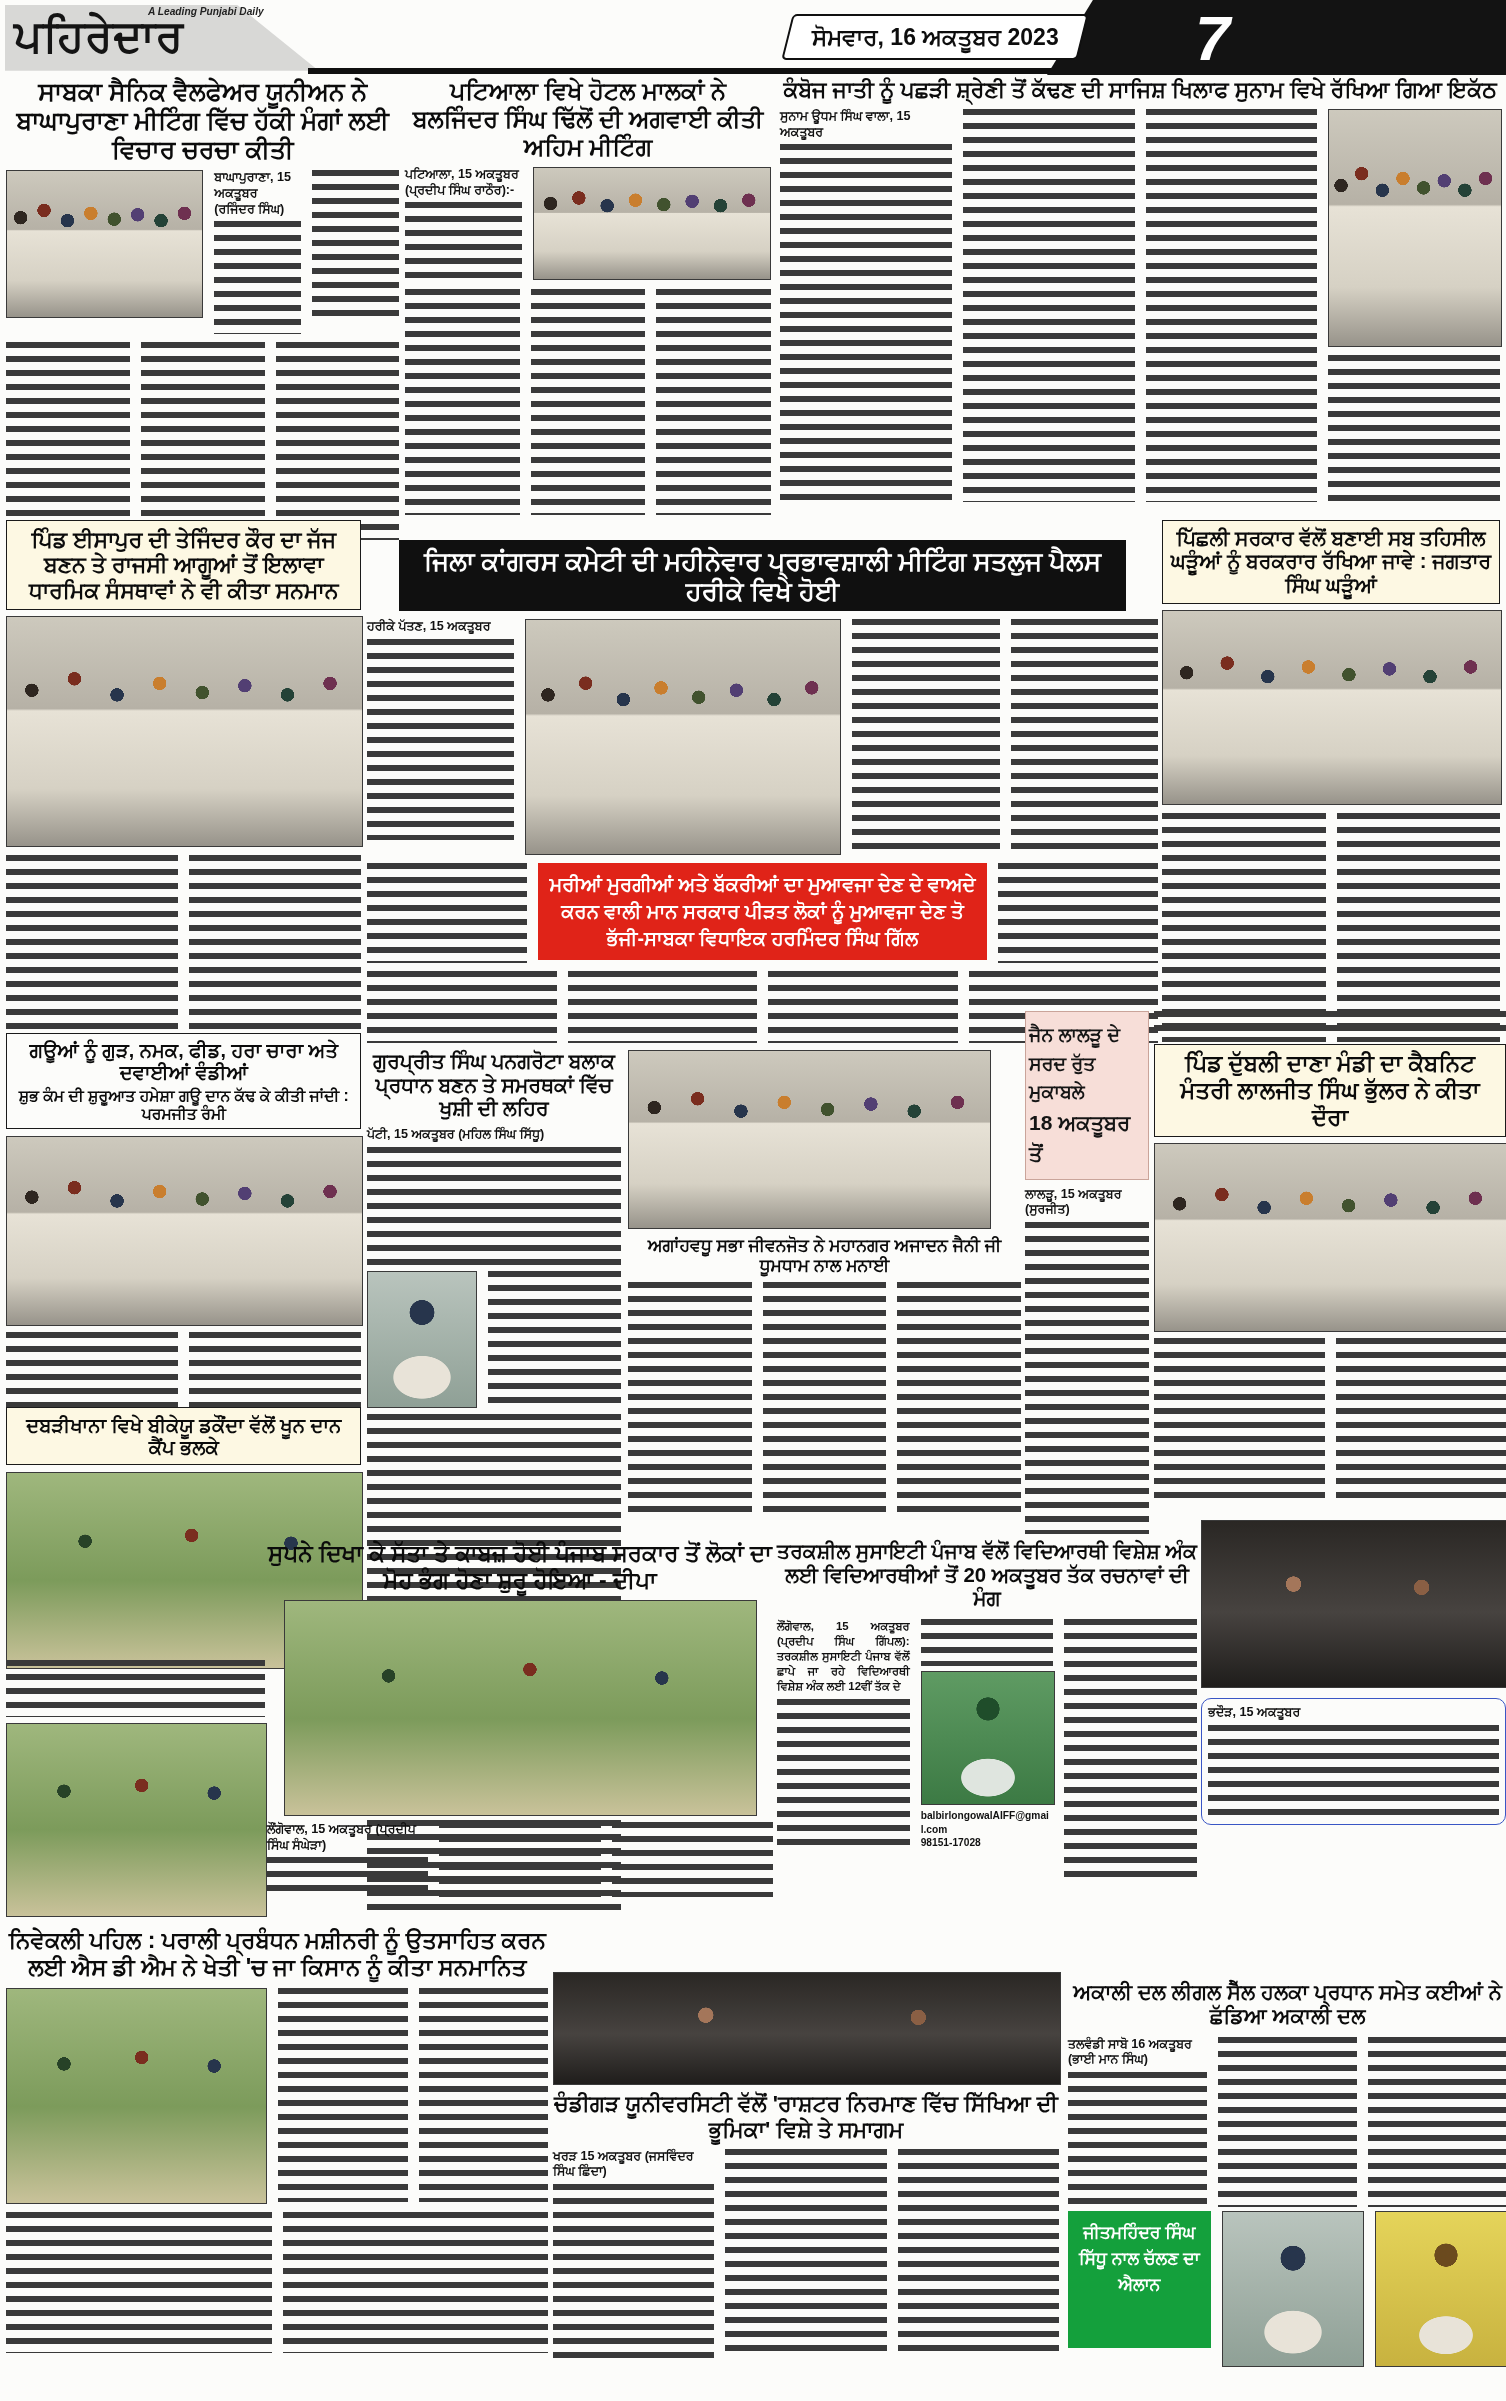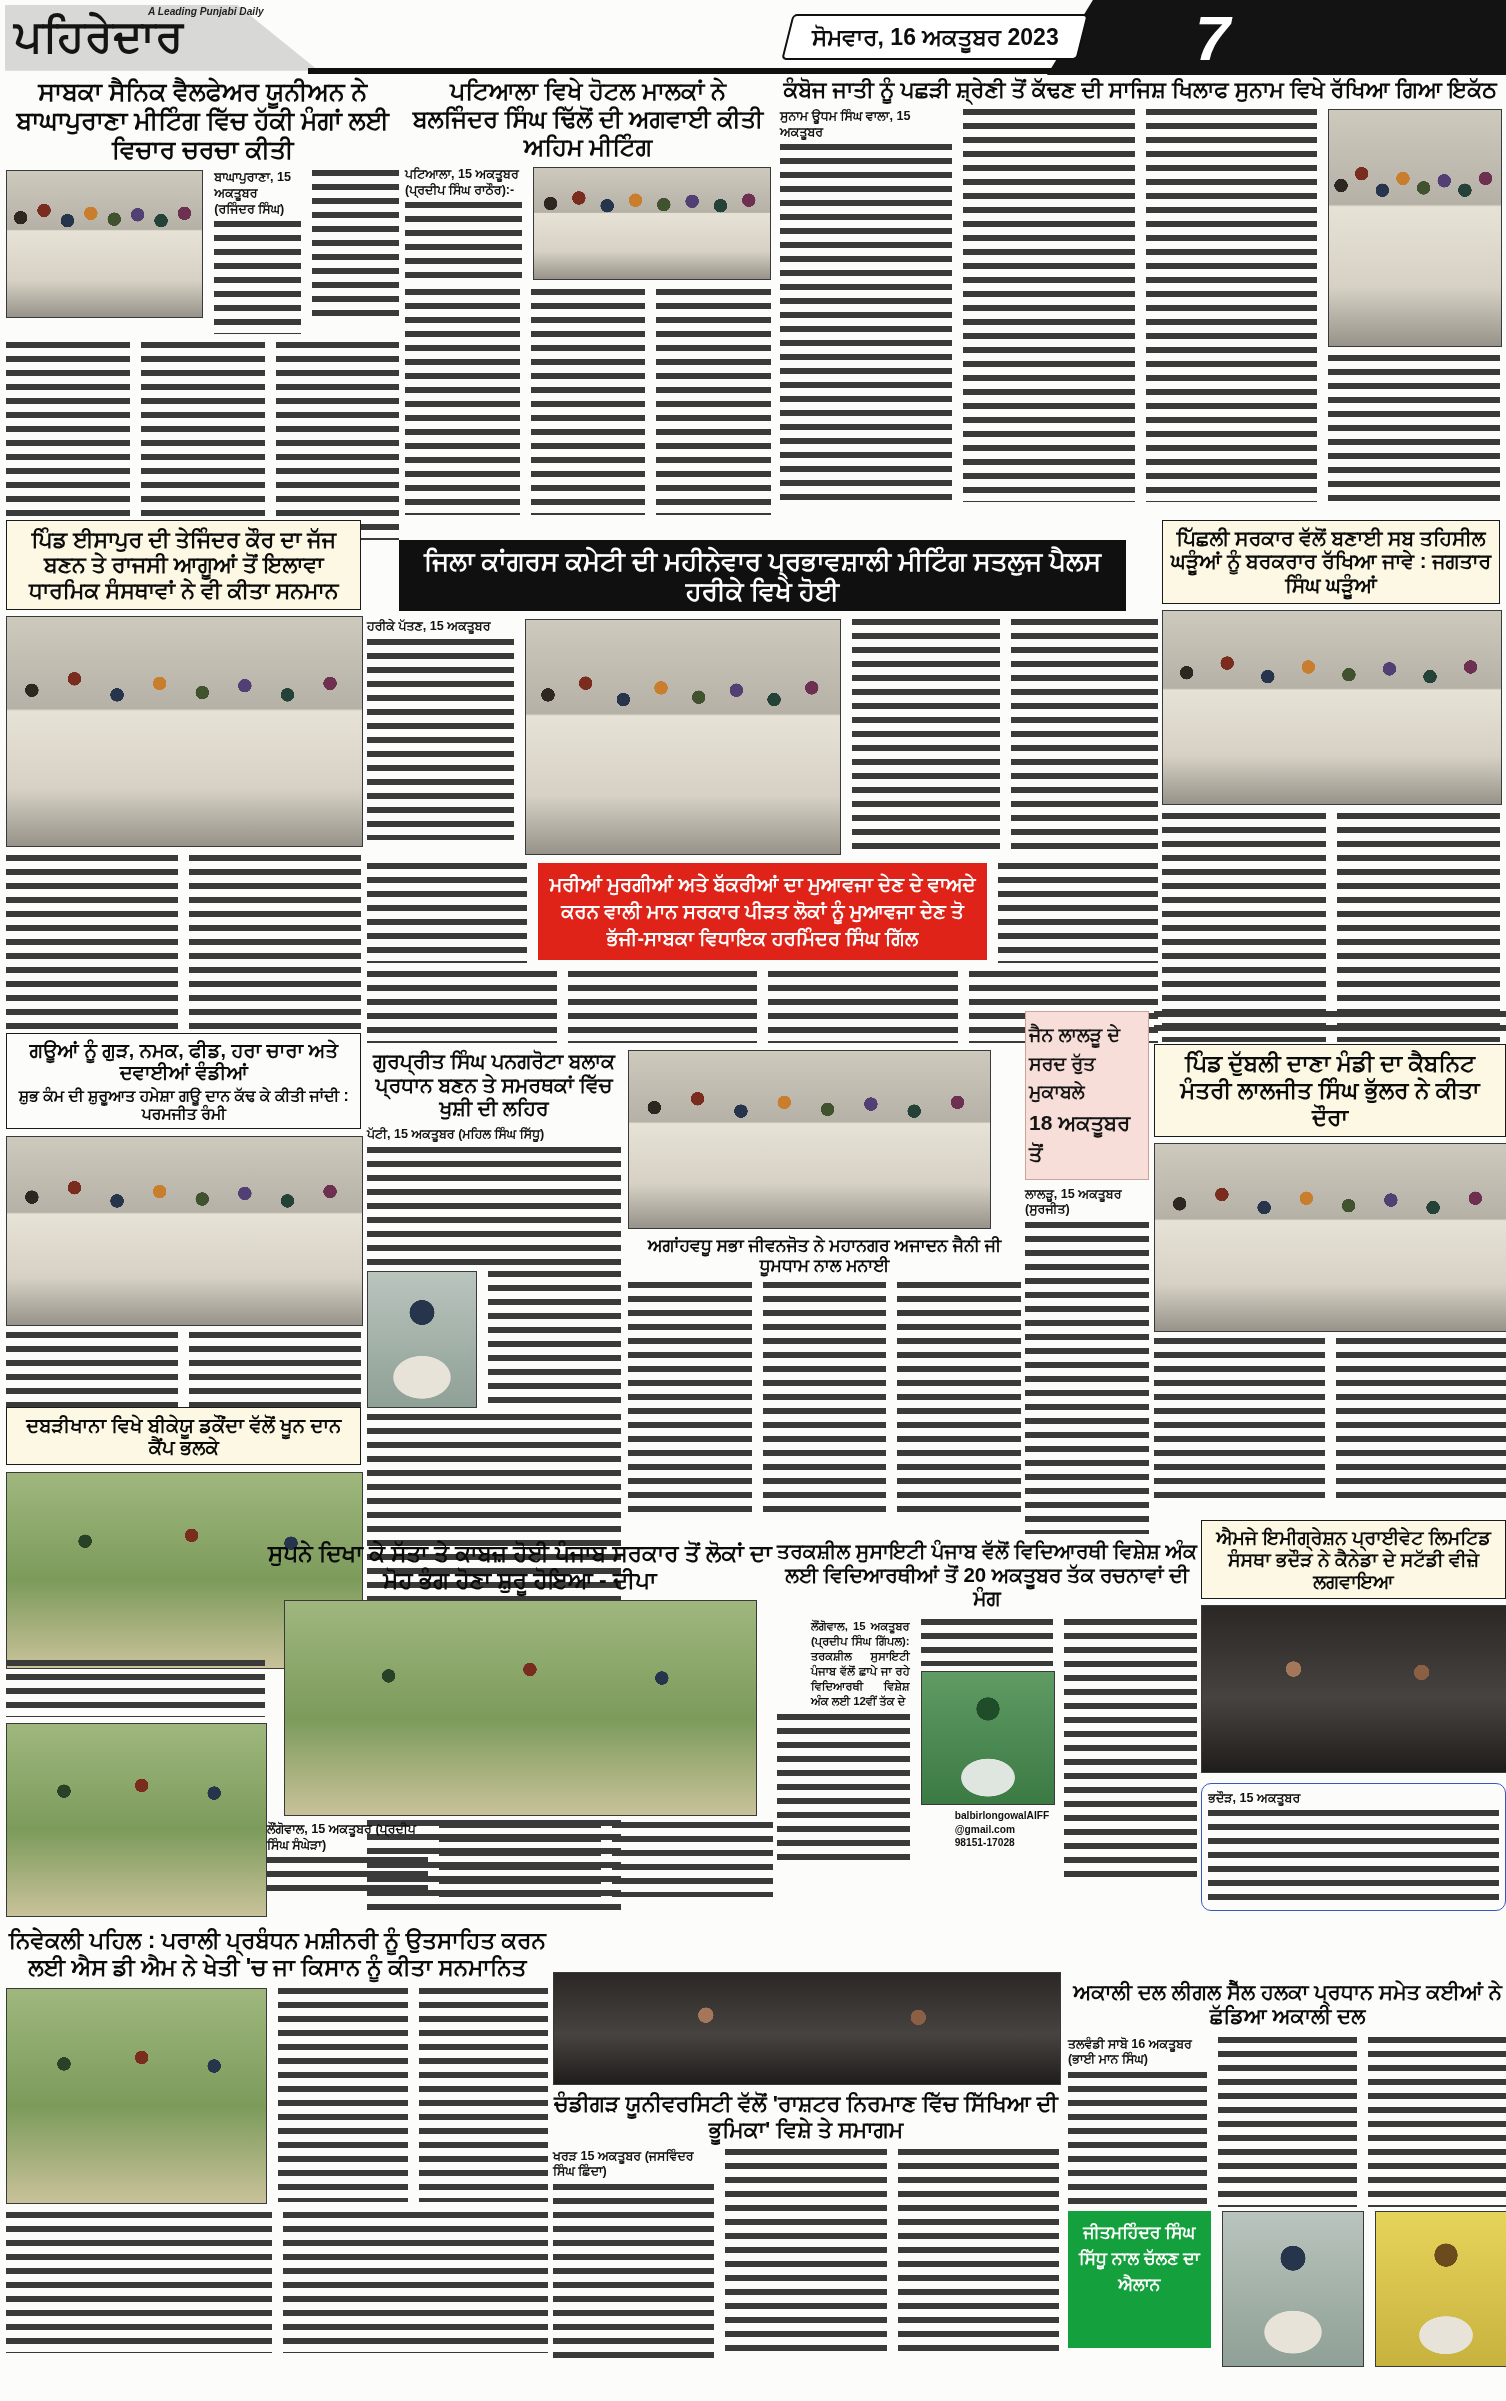--- a/index.html
+++ b/index.html
@@ -7,21 +7,21 @@
         font-family:"Liberation Sans","DejaVu Sans",sans-serif;color:#111;overflow:hidden;}
   .art{position:absolute;}
   .hl{font-weight:700;text-align:center;line-height:1.16;color:#0b0b0b;}
   .boxed{background:#fdf8e3;border:0.8px solid #1a1a1a;padding:5.5px 4.7px;}
   .plainbox{border:0.8px solid #1a1a1a;padding:4.7px 3.1px;}
   .band{background:#101010;color:#ffffff;padding:5.5px 7.9px;}
   .cols{display:flex;gap:11px;}
   .col{flex:1;min-width:0;}
   .g{background:repeating-linear-gradient(180deg,#3a3a3a 0px,#3a3a3a 6.3px,transparent 6.3px,transparent 14px);}
   .dl{font-size:12.6px;font-weight:700;line-height:1.25;margin-bottom:3.9px;}
-  .lead{font-size:11.4px;line-height:1.32;text-align:justify;margin-left:34px;}
+  .lead{font-size:11.4px;line-height:1.32;text-align:justify;}
   .photo{position:relative;overflow:hidden;border:0.8px solid #3a3a3a;
     background:
       radial-gradient(11px 11px at 7% 32%, #2e2620 60%, transparent 62%),
       radial-gradient(11px 11px at 19% 27%, #7a2d1f 60%, transparent 62%),
       radial-gradient(11px 11px at 31% 34%, #27354c 60%, transparent 62%),
       radial-gradient(11px 11px at 43% 29%, #c97e2e 60%, transparent 62%),
       radial-gradient(11px 11px at 55% 33%, #41522e 60%, transparent 62%),
       radial-gradient(11px 11px at 67% 30%, #523f73 60%, transparent 62%),
       radial-gradient(11px 11px at 79% 34%, #244237 60%, transparent 62%),
       radial-gradient(11px 11px at 91% 29%, #6e3050 60%, transparent 62%),
@@ -264,21 +264,20 @@
         <div class="g" style="height:47px;"></div>
         <div class="photo portrait greenbg" style="width:100%;height:132px;margin:4.7px 0;"></div>
         <div class="lead" style="font-weight:700;word-break:break-all;font-size:10.2px;">balbirlongowalAIFF@gmail.com</div>
         <div class="lead" style="font-weight:700;font-size:10.2px;">98151-17028</div>
       </div>
       <div class="col g" style="height:259px;"></div>
     </div>
   </section>
 
   <section class="art" style="left:1201px;top:1520px;width:305px;height:402px;">
-    <h2 class="hl boxed" style="font-size:19px;margin:0 0 6.3px;">ਐਮਜੇ ਇਮੀਗ੍ਰੇਸ਼ਨ ਪ੍ਰਾਈਵੇਟ ਲਿਮਟਿਡ ਸੰਸਥਾ ਭਦੌੜ ਨੇ ਕੈਨੇਡਾ ਦੇ ਸਟੱਡੀ ਵੀਜ਼ੇ ਲਗਵਾਇਆ</h2>
     <div class="photo dark" style="width:100%;height:166px;"></div>
     <div class="bluebox" style="margin-top:10px;border-radius:10px;">
       <div class="dl">ਭਦੌੜ, 15 ਅਕਤੂਬਰ</div>
       <div class="g" style="height:93px;"></div>
     </div>
   </section>
 
   <section class="art" style="left:6.3px;top:1927px;width:542px;height:469px;">
     <h2 class="hl" style="font-size:23px;margin:0 0 7.9px;">ਨਿਵੇਕਲੀ ਪਹਿਲ : ਪਰਾਲੀ ਪ੍ਰਬੰਧਨ ਮਸ਼ੀਨਰੀ ਨੂੰ ਉਤਸਾਹਿਤ ਕਰਨ ਲਈ ਐਸ ਡੀ ਐਮ ਨੇ ਖੇਤੀ 'ਚ ਜਾ ਕਿਸਾਨ ਨੂੰ ਕੀਤਾ ਸਨਮਾਨਿਤ</h2>
     <div class="cols">

